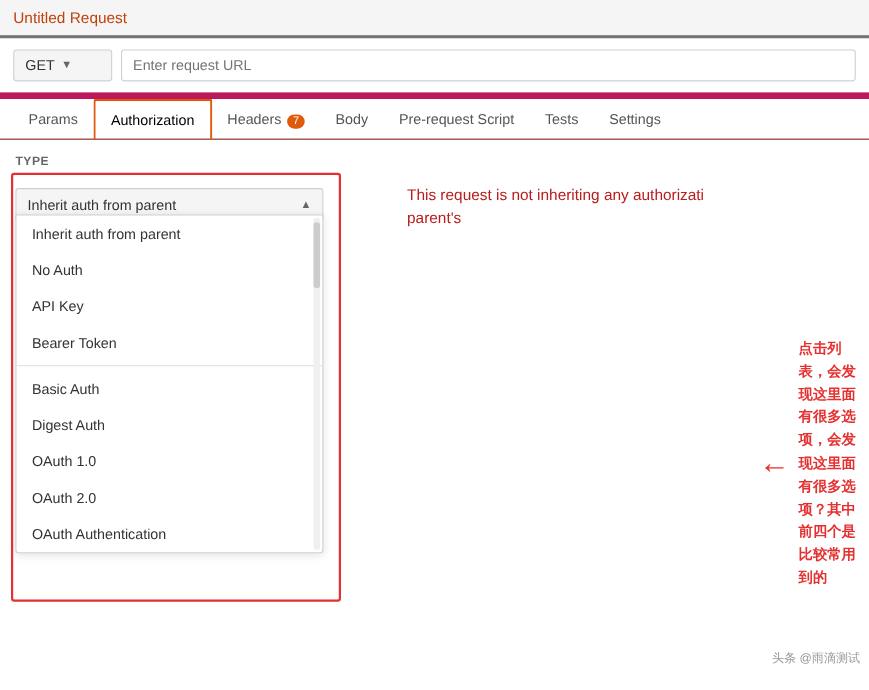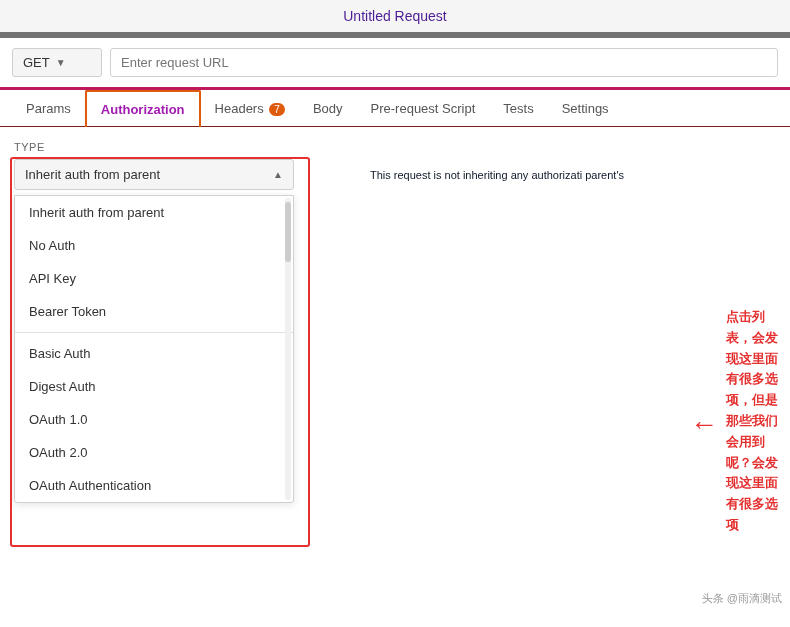--- a/index.html
+++ b/index.html
@@ -9,34 +9,33 @@
       background: #fff;
       width: 790px;
       height: 627px;
       overflow: hidden;
     }
 
     
     .title-bar {
       padding: 8px 12px;
       font-size: 14px;
-      color: #4c1d95;
-      border-bottom: 6px solid #737373;
+      color: #c2410c;
+      border-bottom: 3px solid #737373;
       background: #f5f5f5;
-      text-align: center;
     }
 
     
     .url-bar {
       display: flex;
       align-items: flex-end;
       padding: 10px 12px;
       gap: 8px;
       background: #fff;
-      border-bottom: 3px solid #be185d;
+      border-bottom: 6px solid #be185d;
     }
 
     .method-dropdown {
       display: flex;
       align-items: center;
       gap: 6px;
       background: #f5f5f5;
       border: 1px solid #d0d0d0;
       border-radius: 3px;
       padding: 6px 10px;
@@ -73,26 +72,26 @@
     .tab {
       padding: 10px 14px;
       cursor: pointer;
       color: #555;
       font-size: 13px;
       white-space: nowrap;
       position: relative;
     }
 
     .tab.active {
-      color: #a21caf;
+      color: #000000;
       border: 2px solid #e05a0c;
       border-bottom: none;
       margin-bottom: -1px;
       border-radius: 2px 2px 0 0;
-      font-weight: 700;
+      font-weight: 400;
     }
 
     .tab .badge {
       background: #e05a0c;
       color: #fff;
       border-radius: 8px;
       padding: 1px 5px;
       font-size: 10px;
       margin-left: 2px;
     }
@@ -107,23 +106,23 @@
     
     .left-panel {
       width: 350px;
       padding: 14px;
       position: relative;
     }
 
     .type-label {
       font-size: 11px;
       color: #666;
-      font-weight: 400;
+      font-weight: 700;
       letter-spacing: 0.5px;
-      margin-bottom: 6px;
+      margin-bottom: 18px;
       text-transform: uppercase;
     }
 
     
     .type-selector {
       width: 280px;
       border: 1px solid #d0d0d0;
       border-radius: 3px;
       background: #f5f5f5;
       display: flex;
@@ -180,22 +179,22 @@
     }
 
     
     .right-panel {
       flex: 1;
       padding: 20px;
       position: relative;
     }
 
     .inherit-message {
-      font-size: 11px;
-      color: #0f172a;
+      font-size: 14px;
+      color: #b91c1c;
       max-width: 280px;
       line-height: 1.5;
       margin-top: 20px;
     }
 
     
     .annotation-box {
       position: absolute;
       top: 180px;
       left: 340px;
@@ -333,18 +332,18 @@
     </div>
 
     <div class="red-border-box"></div>
   </div>
 
   <div class="right-panel">
     <div class="inherit-message">This request is not inheriting any authorizati parent's</div>
 
     <div class="annotation-box">
       <span class="annotation-arrow">←</span>
-      <div class="annotation-text">点击列表，会发现这里面有很多选项，但是那些我们会用到呢？会发现这里面有很多选项</div>
+      <div class="annotation-text">点击列表，会发现这里面有很多选项，会发现这里面有很多选项？其中前四个是比较常用到的</div>
     </div>
   </div>
 
   <div class="watermark">头条 @雨滴测试</div>
 </div>
 
 </body></html>

